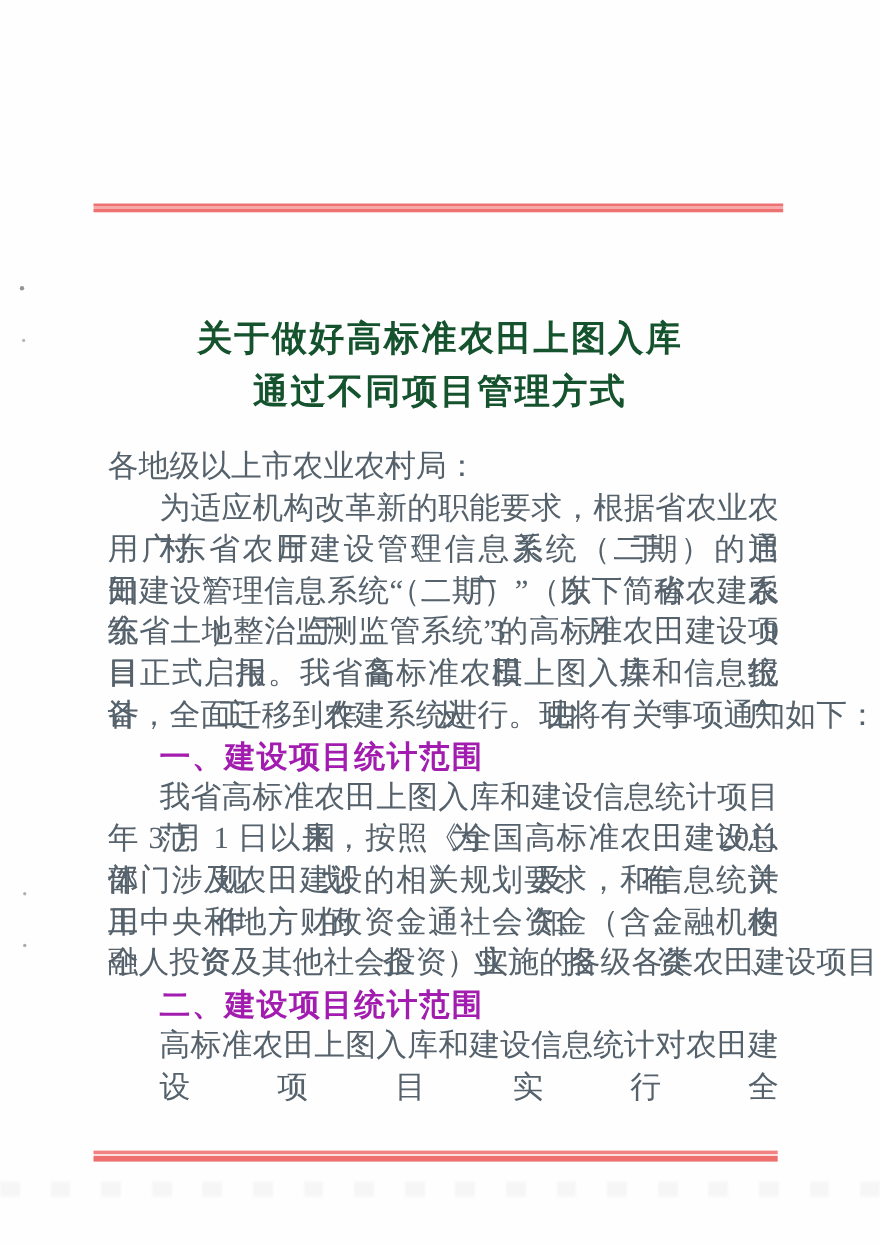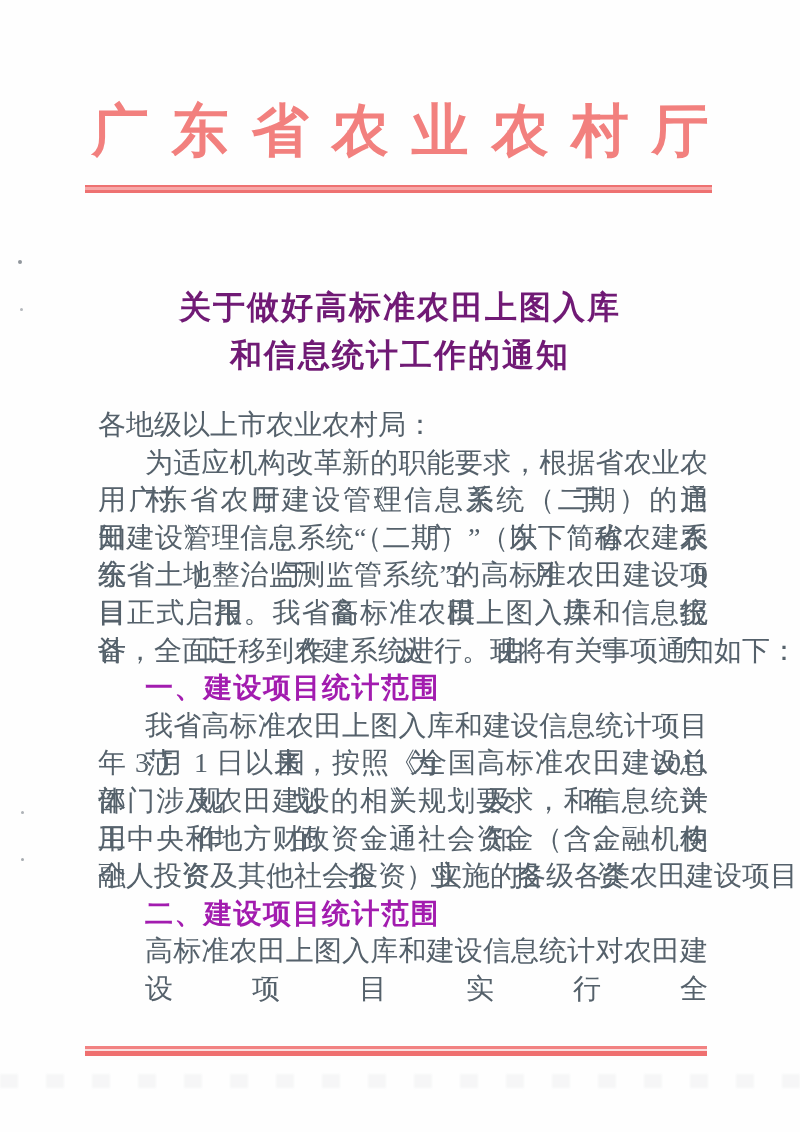--- a/index.html
+++ b/index.html
@@ -41,21 +41,21 @@
       #ef6f6f 5px,#ef6f6f 10px);
   }
 
   
   .doc-title{
     position:absolute;
     top:283px;left:0;right:0;
     text-align:center;
     font-size:32px;
     font-weight:700;
-    color:#701a75;
+    color:#14532d;
     line-height:48px;
     letter-spacing:2px;
   }
 
   
   .body-block{
     position:absolute;
     top:406px;left:98px;width:610px;
     font-size:28px;
     color:#55616b;
@@ -90,26 +90,25 @@
     background:repeating-linear-gradient(90deg,
       rgba(120,130,140,.06) 0 18px, rgba(255,255,255,0) 18px 46px);
     filter:blur(1px);
   }
 </style>
 </head>
 <body>
 
 <div class="page">
 
-  <div class="agency-name">广东省农业农村厅</div>
   <div class="rule rule-top"></div>
 
   <div class="doc-title">
     <div>关于做好高标准农田上图入库</div>
-    <div>和信息统计工作的通知</div>
+    <div>通过不同项目管理方式</div>
   </div>
 
   <div class="body-block">
     <div class="ln">各地级以上市农业农村局：</div>
     <div class="ln indent just">为适应机构改革新的职能要求，根据省农业农村厅《关于启</div>
     <div class="ln just">用广东省农田建设管理信息系统（二期）的通知》，“广东省农</div>
     <div class="ln just">田建设管理信息系统（二期）”（以下简称农建系统）于 3 月 9</div>
     <div class="ln just">东省土地整治监测监管系统”的高标准农田建设项目报备模块报</div>
     <div class="ln just">日正式启用。我省高标准农田上图入库和信息统计工作从由“广</div>
     <div class="ln">备，全面迁移到农建系统进行。现将有关事项通知如下：</div>

